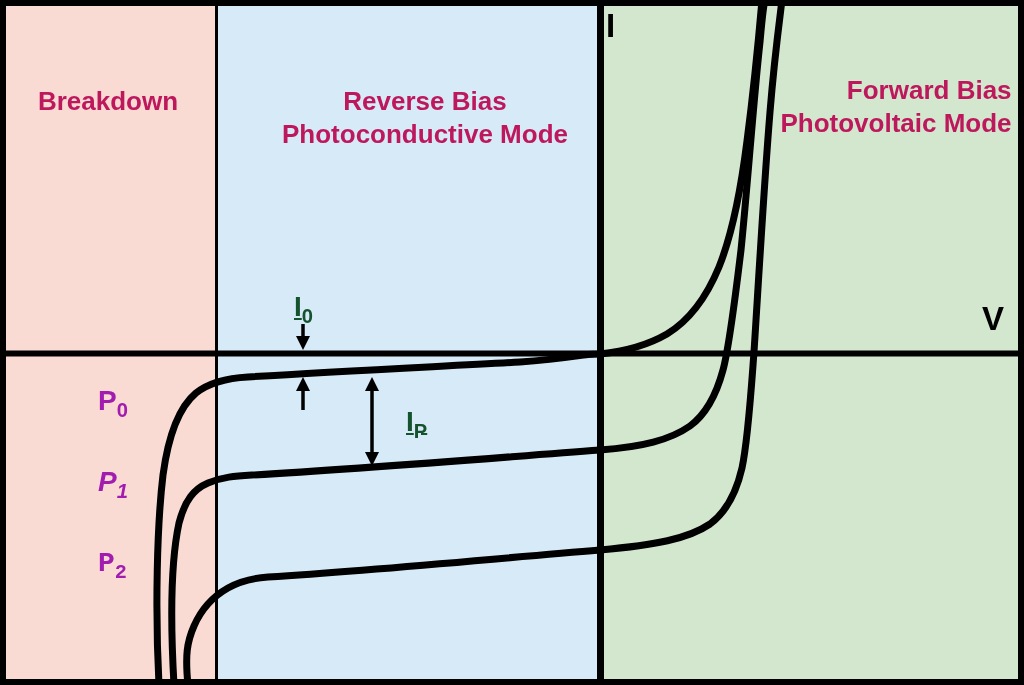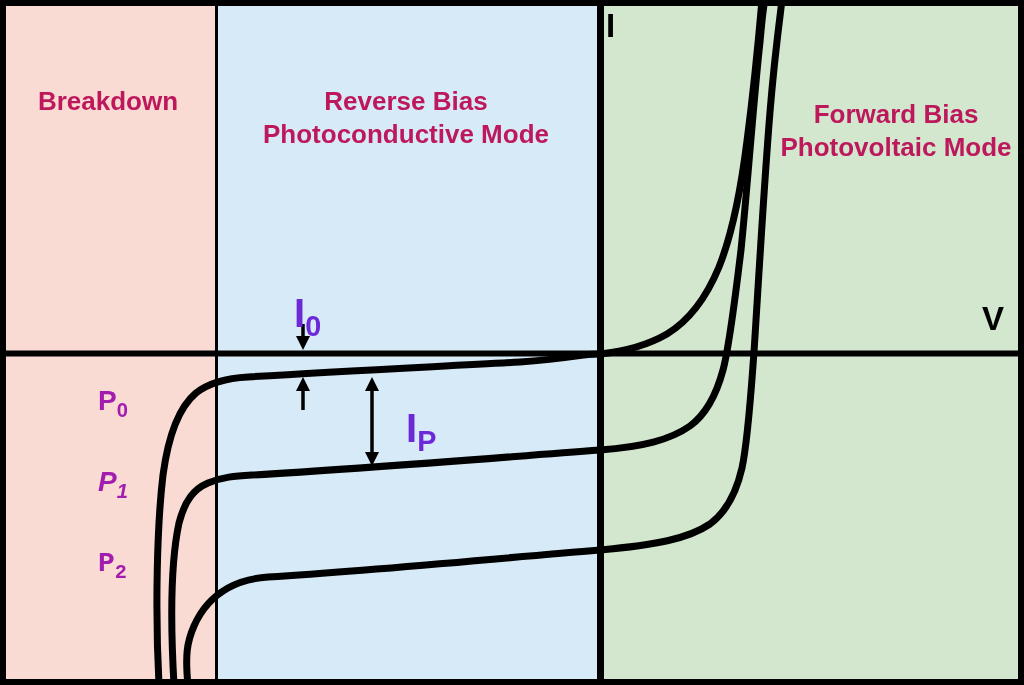--- a/index.html
+++ b/index.html
@@ -32,23 +32,24 @@
   .curve-label{
     position:absolute;
     font-weight:bold;
     font-size:28px;
     color:#a21caf;
     line-height:1;
   }
   .ann-label{
     position:absolute;
     font-weight:bold;
-    font-size:40px;
-    color:#6d28d9;
+    font-size:28px;
+    color:#14532d;
     line-height:1;
+    text-decoration:underline;
   }
   .curve-label sub,.ann-label sub{
     font-size:0.72em;
     line-height:0;
   }
 </style>
 </head>
 <body>
 
 <div class="stage">
@@ -111,25 +112,25 @@
       <polygon points="372,377 365,391 379,391" fill="#000"></polygon>
       <polygon points="372,466 365,452 379,452" fill="#000"></polygon>
     </g>
 
     <rect x="0" y="0" width="1024" height="685" fill="none" stroke="#000" stroke-width="12"></rect>
   </svg>
 
   <div class="region-label" style="left:108px;top:85px;">
     <div>Breakdown</div>
   </div>
-  <div class="region-label" style="left:406px;top:85px;">
+  <div class="region-label" style="left:425px;top:85px;">
     <div>Reverse Bias</div>
     <div>Photoconductive Mode</div>
   </div>
-  <div class="region-label" style="left:896px;top:98px;">
+  <div class="region-label" style="left:896px;top:74px;text-align:right;">
     <div>Forward Bias</div>
     <div>Photovoltaic Mode</div>
   </div>
 
   <div class="axis-label" style="left:606px;top:9px;">I</div>
   <div class="axis-label" style="left:982px;top:302px;">V</div>
 
   <div class="curve-label" style="left:98px;top:387px;"><span>P</span><sub>0</sub></div>
   <div class="curve-label" style="left:98px;top:468px;font-style:italic;"><span>P</span><sub>1</sub></div>
   <div class="curve-label" style="left:98px;top:550px;font-family:Liberation Mono, monospace;"><span>P</span><sub>2</sub></div>

